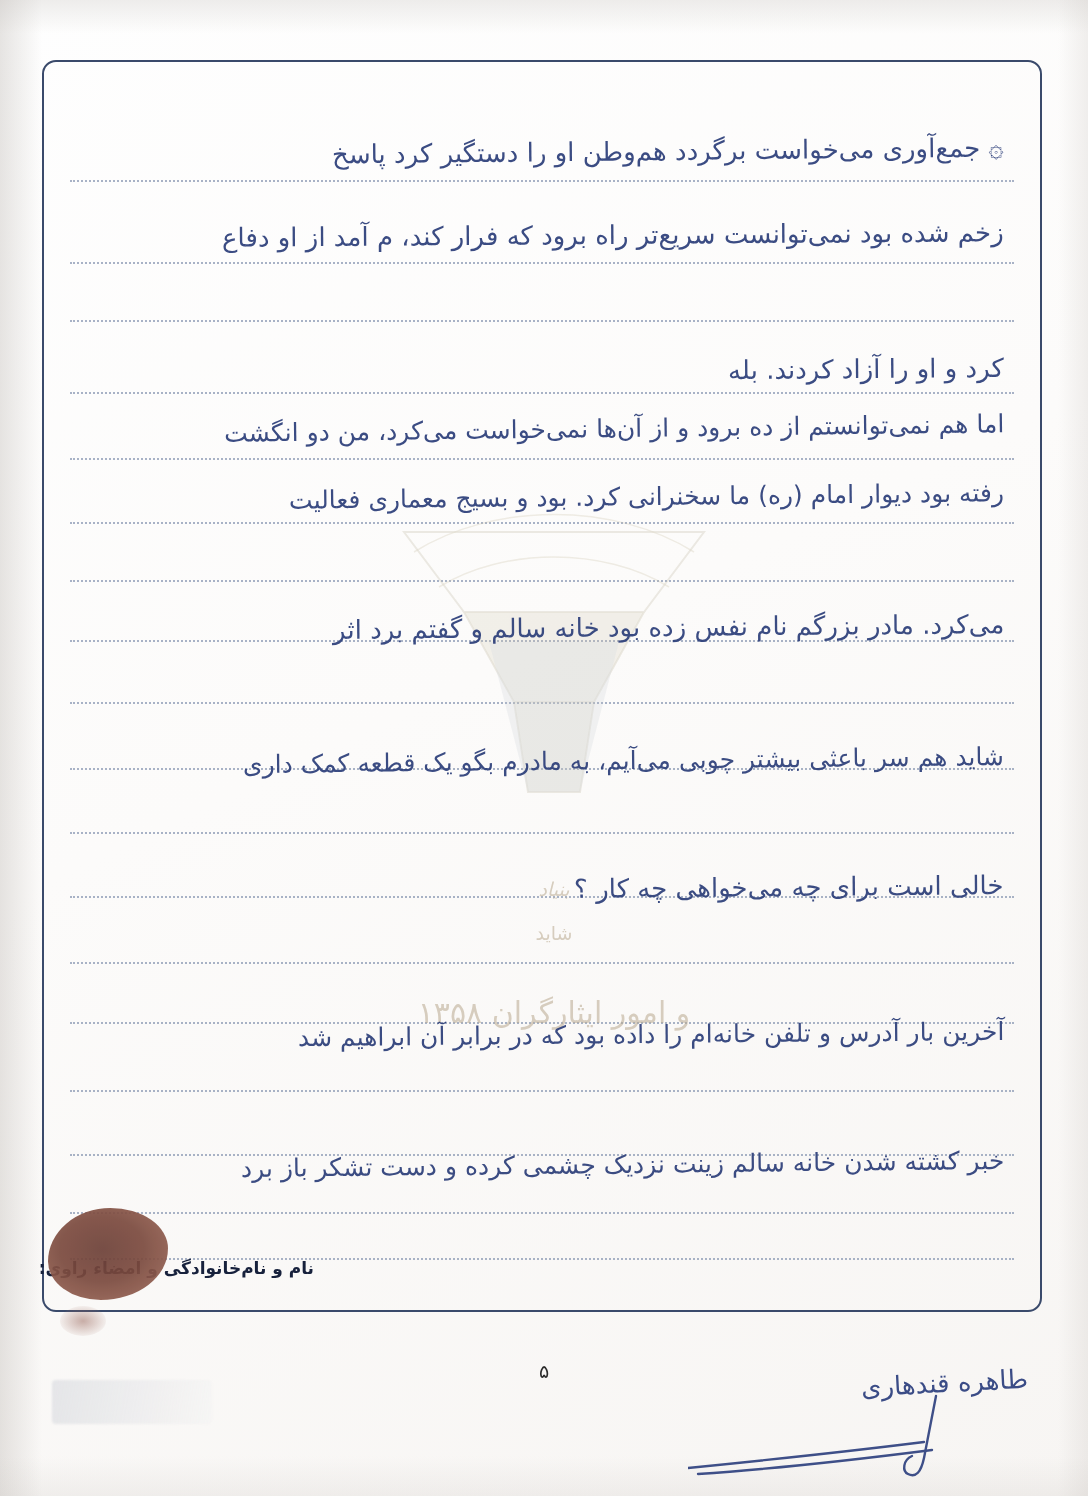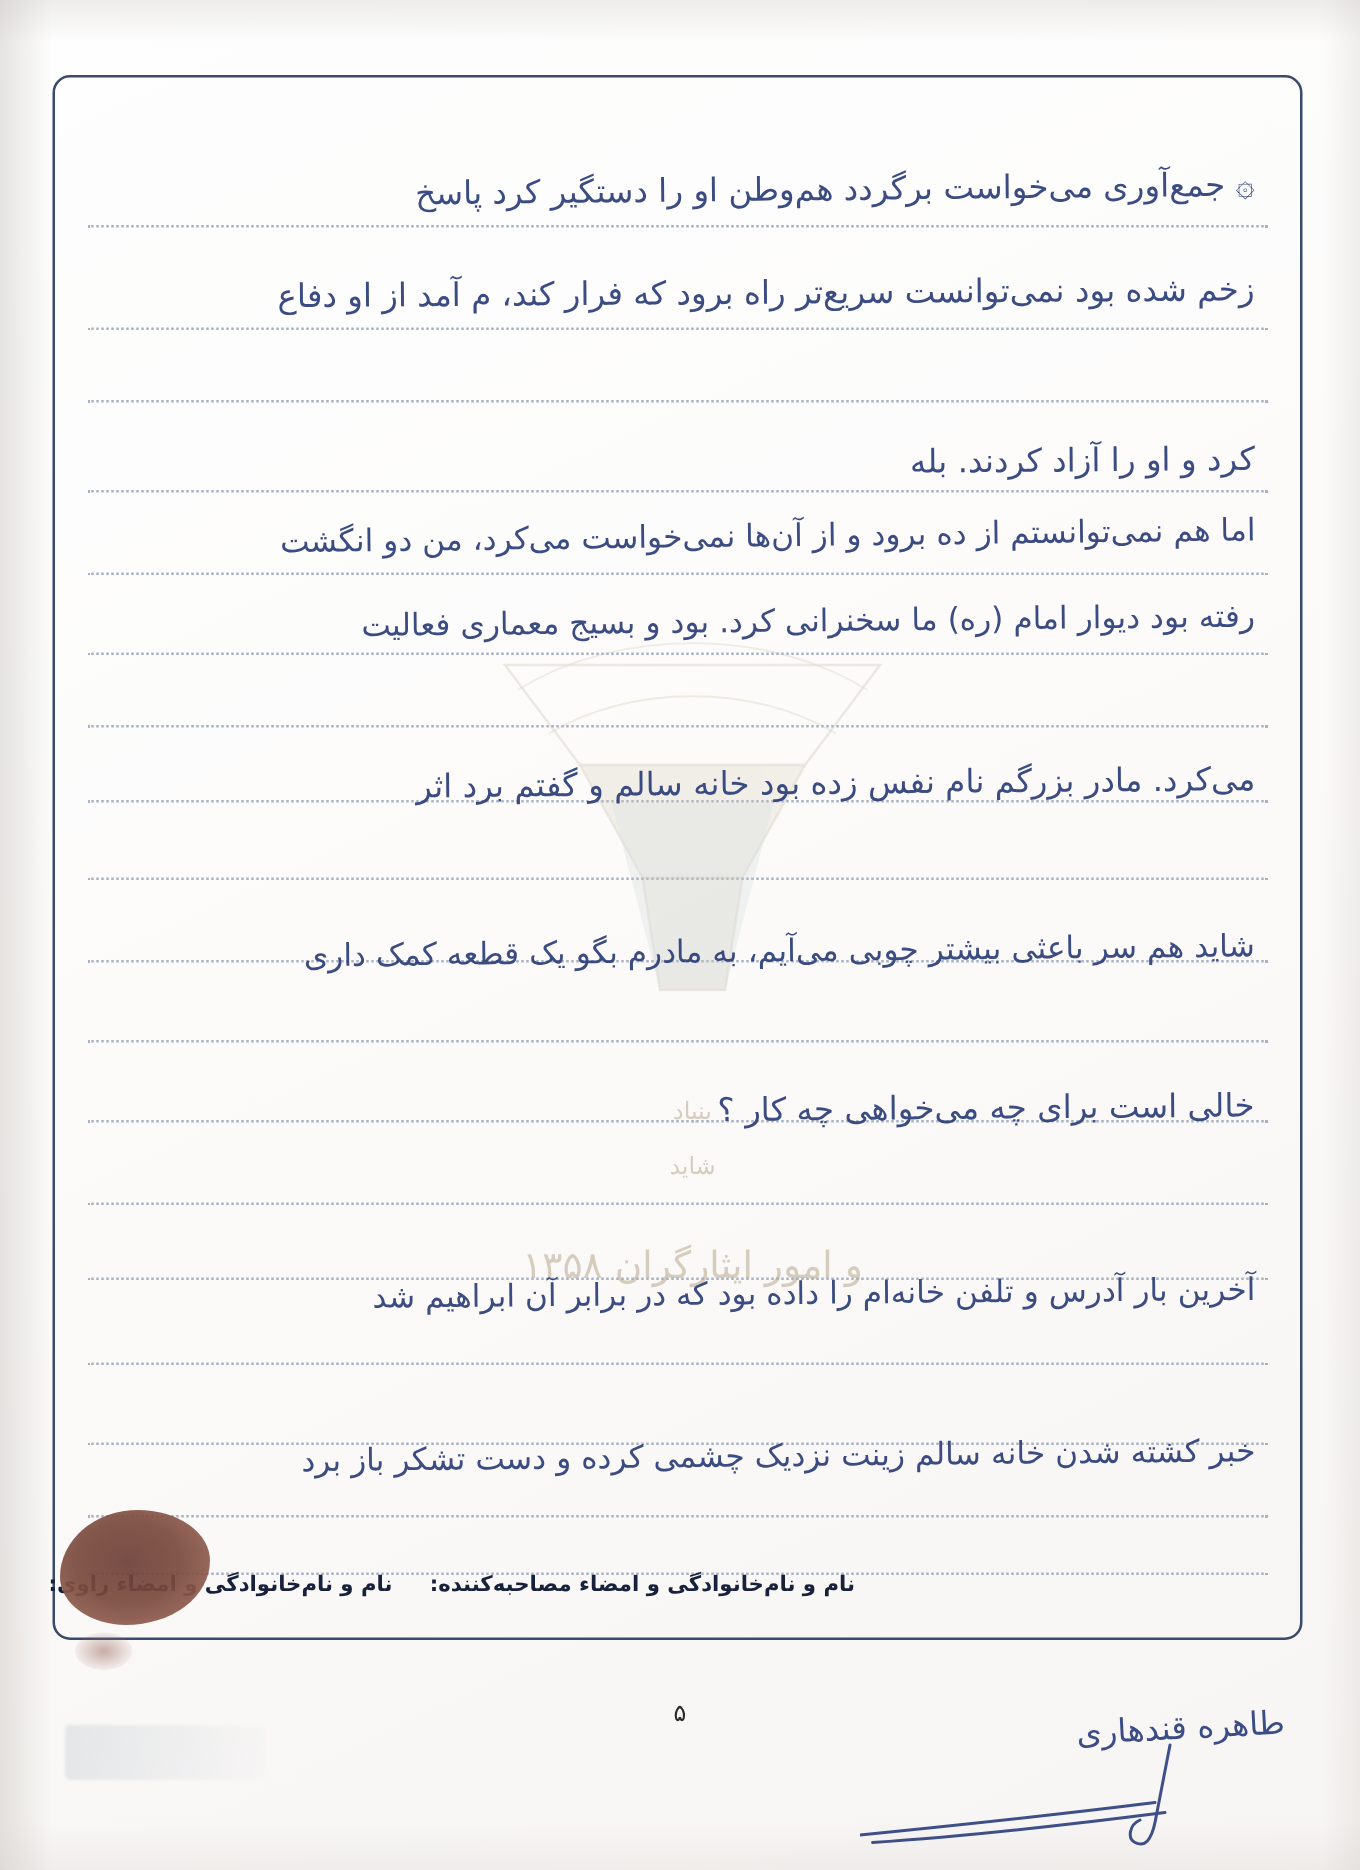--- a/index.html
+++ b/index.html
@@ -81,21 +81,21 @@
     pointer-events: none;
   }
   #watermark .wm-text {
     position: absolute;
     width: 100%;
     text-align: center;
     color: #b9a98f;
     font-family: "DejaVu Sans", sans-serif;
     letter-spacing: 2px;
   }
-  #wm-line1 { top: 386px; font-size: 19px; color: #b8a487; }
+  #wm-line1 { top: 386px; font-size: 19px; color: #b8a487; font-style: italic; }
   #wm-line2 { top: 430px; font-size: 19px; color: #c0ab8d; }
   #wm-line3 { top: 503px; font-size: 30px; color: #c2a98a; }
 
   
   .hand-line {
     position: absolute;
     color: #2d3f7a;
     font-family: "DejaVu Sans", sans-serif;
     direction: rtl;
     text-align: right;
@@ -259,21 +259,20 @@
 
     <div class="hand-line" style="right:36px; top:684px; font-size:25px; transform:rotate(-0.6deg); letter-spacing:.5px;">شاید هم سر باعثی بیشتر چوبی می‌آیم، به مادرم بگو یک قطعه کمک داری</div>
 
     <div class="hand-line" style="right:36px; top:810px; font-size:26px; transform:rotate(-0.5deg); letter-spacing:1px;">خالی است برای چه می‌خواهی چه کار ؟</div>
 
     <div class="hand-line" style="right:36px; top:958px; font-size:25px; transform:rotate(-0.5deg); letter-spacing:.5px;">آخرین بار آدرس و تلفن خانه‌ام را داده بود که در برابر آن ابراهیم شد</div>
 
     <div class="hand-line" style="right:36px; top:1088px; font-size:25px; transform:rotate(-0.6deg); letter-spacing:.5px;">خبر کشته شدن خانه سالم زینت نزدیک چشمی کرده و دست تشکر باز برد</div>
 
     <div id="footer-labels">
-      <div class="footer-label" id="label-interviewer">نام و نام‌خانوادگی و امضاء مصاحبه‌کننده:</div>
       <div class="footer-label" id="label-narrator">نام و نام‌خانوادگی و امضاء راوی:</div>
     </div>
 
   </div>
 
   <div id="ink-blot"></div>
   <div id="ink-blot-2"></div>
 
   <div id="page-number">۵</div>
 

